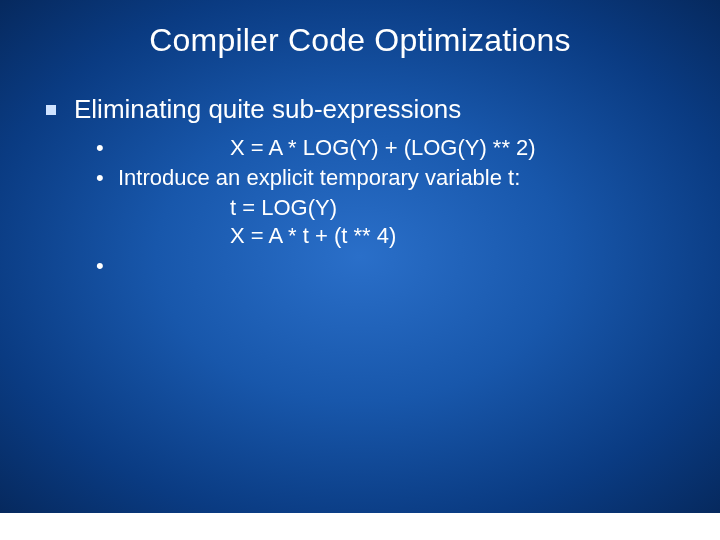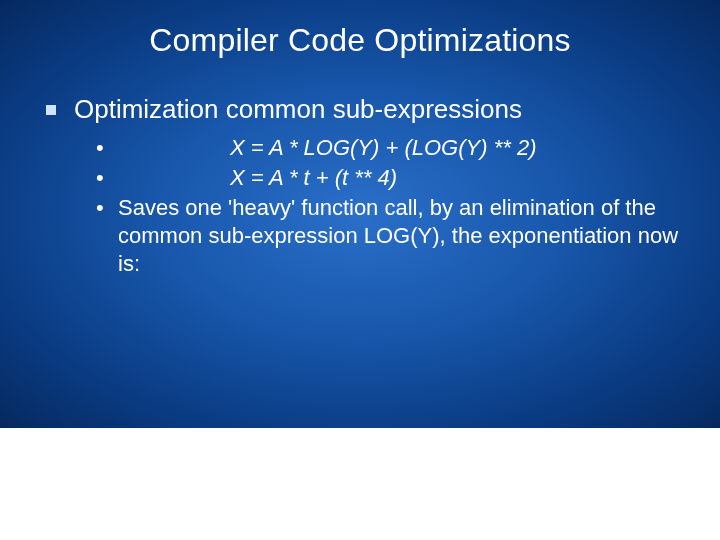--- a/index.html
+++ b/index.html
@@ -5,21 +5,21 @@
   html, body {
     margin: 0;
     padding: 0;
     width: 720px;
     height: 540px;
     overflow: hidden;
     font-family: Verdana, Geneva, sans-serif;
   }
   .slide {
     width: 720px;
-    height: 428px;
+    height: 513px;
     background: radial-gradient(ellipse at center, #2a6fc9 0%, #1857ab 40%, #0a3b82 75%, #06295e 100%);
     color: #ffffff;
     box-sizing: border-box;
     padding: 22px 40px 30px 40px;
     position: relative;
   }
   .title {
     font-size: 32px;
     font-weight: 400;
     text-align: center;
@@ -53,43 +53,43 @@
     position: absolute;
     left: 56px;
     top: 0;
     font-size: 22px;
   }
   .code-line {
     font-size: 22px;
     padding-left: 190px;
     line-height: 1.28;
     margin: 0;
-    font-style: italic;
   }
 </style>
 </head>
 <body>
 
 <div class="slide">
 
   <h1 class="title">Compiler Code Optimizations</h1>
 
   <div class="level1">
     <span class="bullet-sq"></span>
-    <span>Optimization common sub-expressions</span>
+    <span>Eliminating quite sub-expressions</span>
   </div>
 
   <div class="level2">
     <span class="bullet-dot">•</span>
   </div>
   <div class="code-line">X = A * LOG(Y) + (LOG(Y) ** 2)</div>
 
   <div class="level2">
     <span class="bullet-dot">•</span>
+    <span>Introduce an explicit temporary variable t:</span>
   </div>
+  <div class="code-line">t = LOG(Y)</div>
   <div class="code-line">X = A * t + (t ** 4)</div>
 
   <div class="level2">
     <span class="bullet-dot">•</span>
-    <span>Saves one 'heavy' function call, by an elimination of the common sub-expression LOG(Y), the exponentiation now is:</span>
   </div>
 
 </div>
 
 </body></html>

